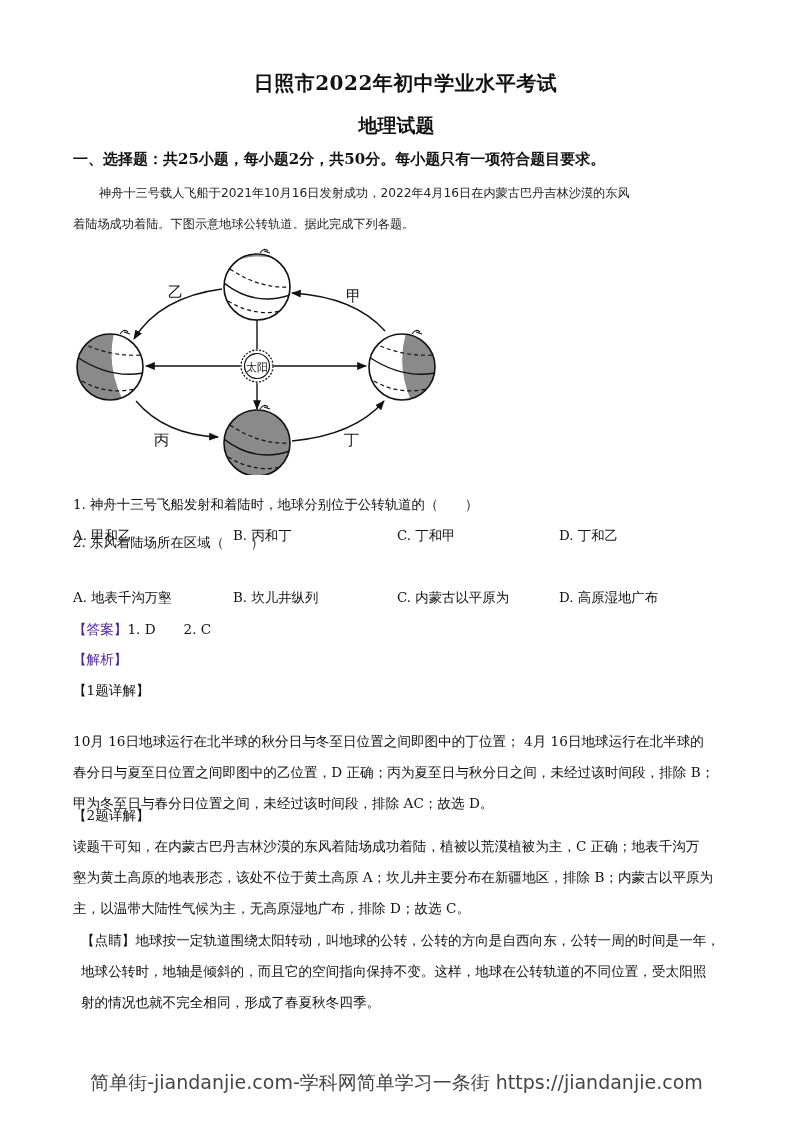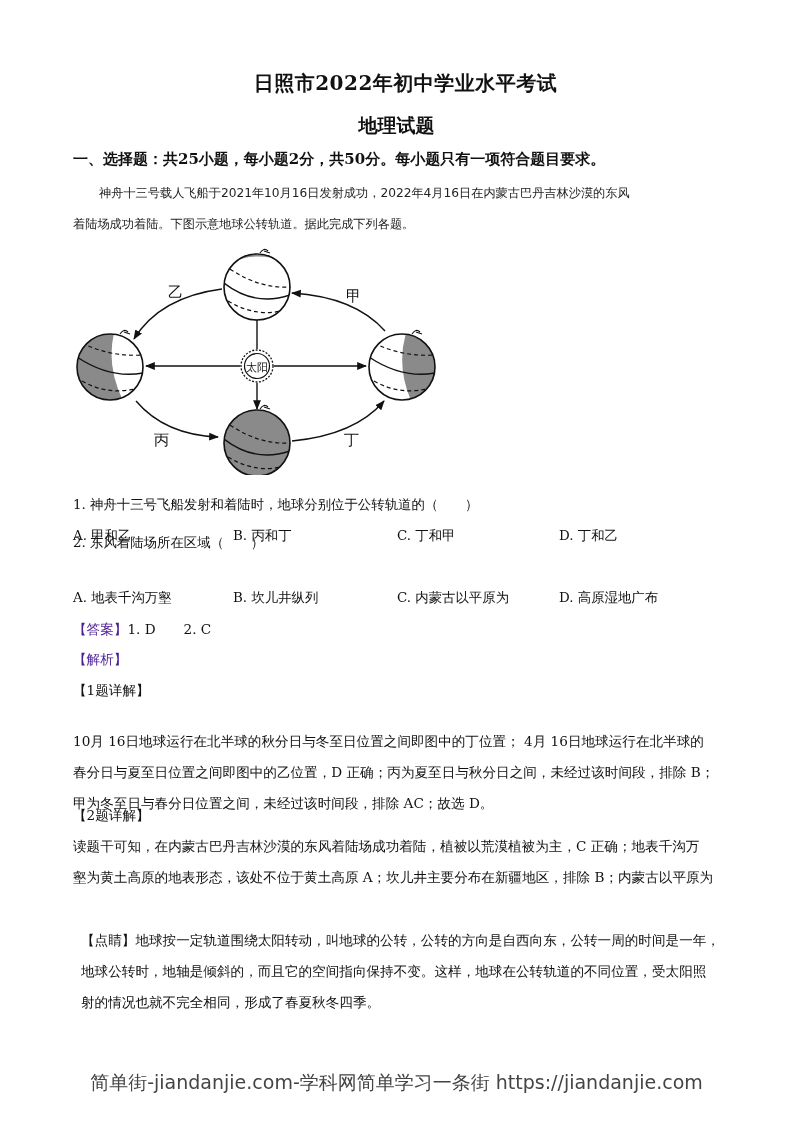--- a/index.html
+++ b/index.html
@@ -139,20 +139,21 @@
 <div class="abs para" style="top:706px;margin-top:20px;">
   <div>10月 16日地球运行在北半球的秋分日与冬至日位置之间即图中的丁位置； 4月 16日地球运行在北半球的</div>
   <div>春分日与夏至日位置之间即图中的乙位置，D 正确；丙为夏至日与秋分日之间，未经过该时间段，排除 B；</div>
   <div>甲为冬至日与春分日位置之间，未经过该时间段，排除 AC；故选 D。</div>
 </div>
 
 <div class="abs heading" style="top:807px;">【2题详解】</div>
 <div class="abs para" style="top:831px;">
   <div>读题干可知，在内蒙古巴丹吉林沙漠的东风着陆场成功着陆，植被以荒漠植被为主，C 正确；地表千沟万</div>
   <div>壑为黄土高原的地表形态，该处不位于黄土高原 A；坎儿井主要分布在新疆地区，排除 B；内蒙古以平原为</div>
+  <div>主，以温带大陆性气候为主，无高原湿地广布，排除 D；故选 C。</div>
 </div>
 
 <div class="abs para" style="top:925px;margin-left:8px;">
   <div><span>【点睛】</span><span>地球按一定轨道围绕太阳转动，叫地球的公转，公转的方向是自西向东，公转一周的时间是一年，</span></div>
   <div>地球公转时，地轴是倾斜的，而且它的空间指向保持不变。这样，地球在公转轨道的不同位置，受太阳照</div>
   <div>射的情况也就不完全相同，形成了春夏秋冬四季。</div>
 </div>
 
 <div class="abs footer">简单街-jiandanjie.com-学科网简单学习一条街 https://jiandanjie.com</div>
 

